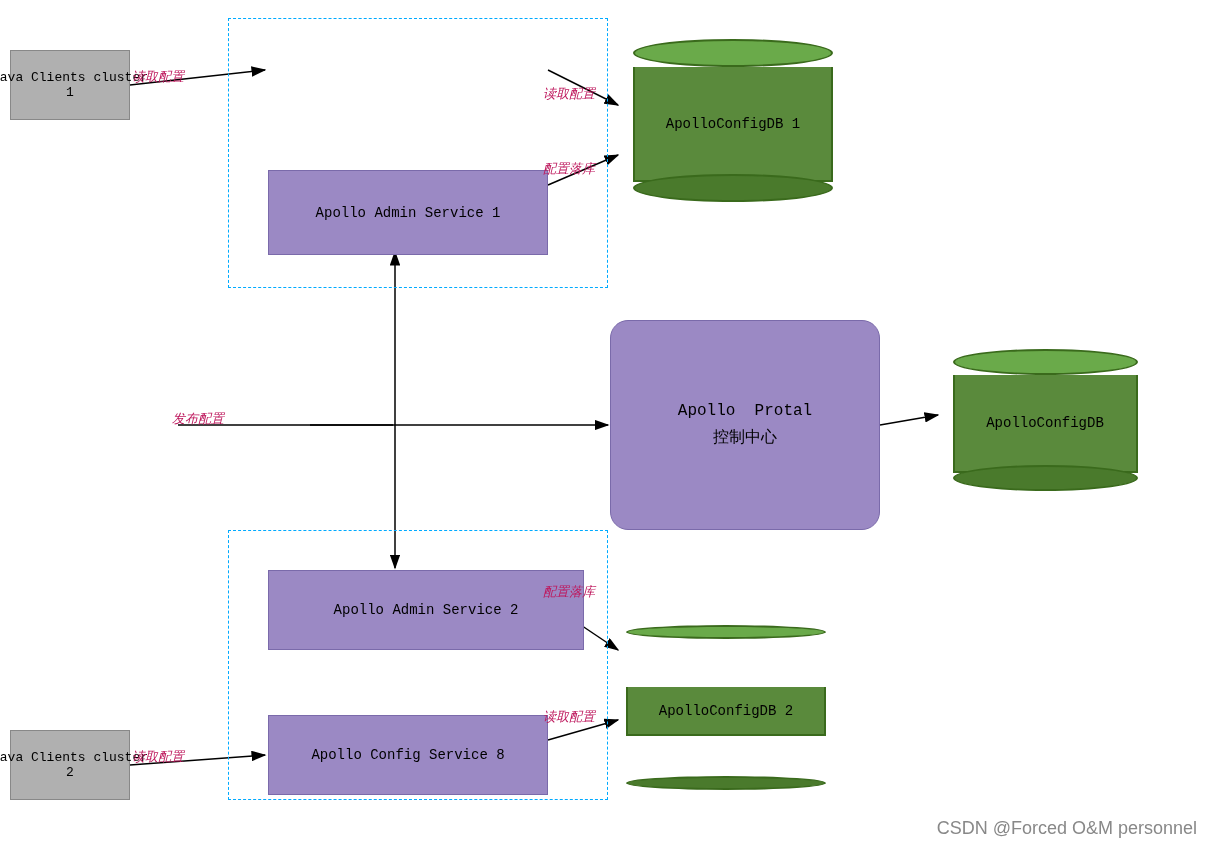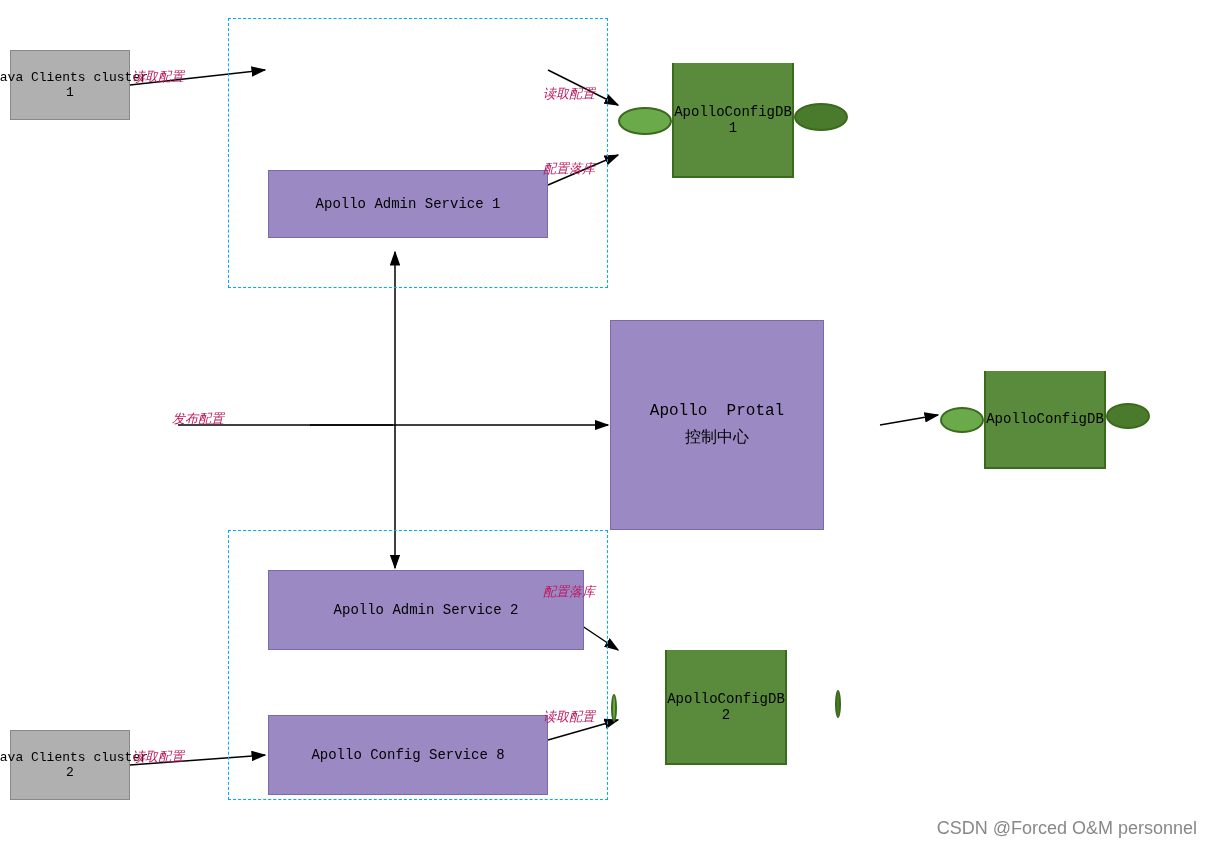--- a/index.html
+++ b/index.html
@@ -60,21 +60,21 @@
       text-align: center;
       font-size: 16px;
       font-family: 'Courier New', monospace;
       color: #000;
       line-height: 1.6;
     }
     
     .db-cylinder {
       position: absolute;
       display: flex;
-      flex-direction: row;
+      flex-direction: column;
       align-items: center;
       justify-content: center;
     }
     .db-body {
       background: #5a8a3c;
       border-left: 2px solid #3a6a1c;
       border-right: 2px solid #3a6a1c;
       border-bottom: 2px solid #3a6a1c;
       display: flex;
       align-items: center;
@@ -166,33 +166,33 @@
     <span style="white-space:pre;">Java Clients cluster
 1</span>
   </div>
 
   <div class="java-client" style="left:10px; top:730px; width:120px; height:70px;">
     <span style="white-space:pre;">Java Clients cluster
 2</span>
   </div>
 
 
-  <div class="apollo-service" style="left:268px; top:170px; width:280px; height:68px;">
+  <div class="apollo-service" style="left:268px; top:170px; width:280px; height:85px;">
     <span>Apollo Admin Service 1</span>
   </div>
 
   <div class="apollo-service" style="left:268px; top:570px; width:316px; height:80px;">
     <span>Apollo Admin Service 2</span>
   </div>
 
   <div class="apollo-service" style="left:268px; top:715px; width:280px; height:80px;">
     <span>Apollo Config Service 8</span>
   </div>
 
-  <div class="apollo-portal" style="left:610px; top:320px; width:214px; height:210px;">
+  <div class="apollo-portal" style="left:610px; top:320px; width:270px; height:210px;border-radius:18px;">
     <span style="white-space:pre; line-height:1.7;">Apollo  Protal
 控制中心</span>
   </div>
 
   <div class="db-cylinder" style="left:618px; top:38px; width:230px; height:165px;">
     <div class="db-top" style="width:200px; height:28px;"></div>
     <div class="db-body" style="width:200px; height:115px;">
       <span>ApolloConfigDB  1</span>
     </div>
     <div class="db-bottom" style="width:200px; height:28px;"></div>

